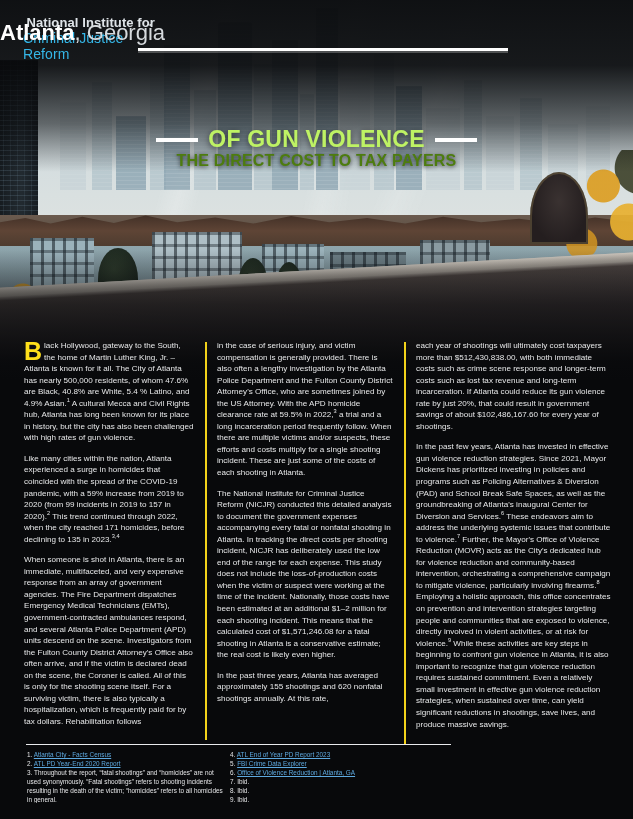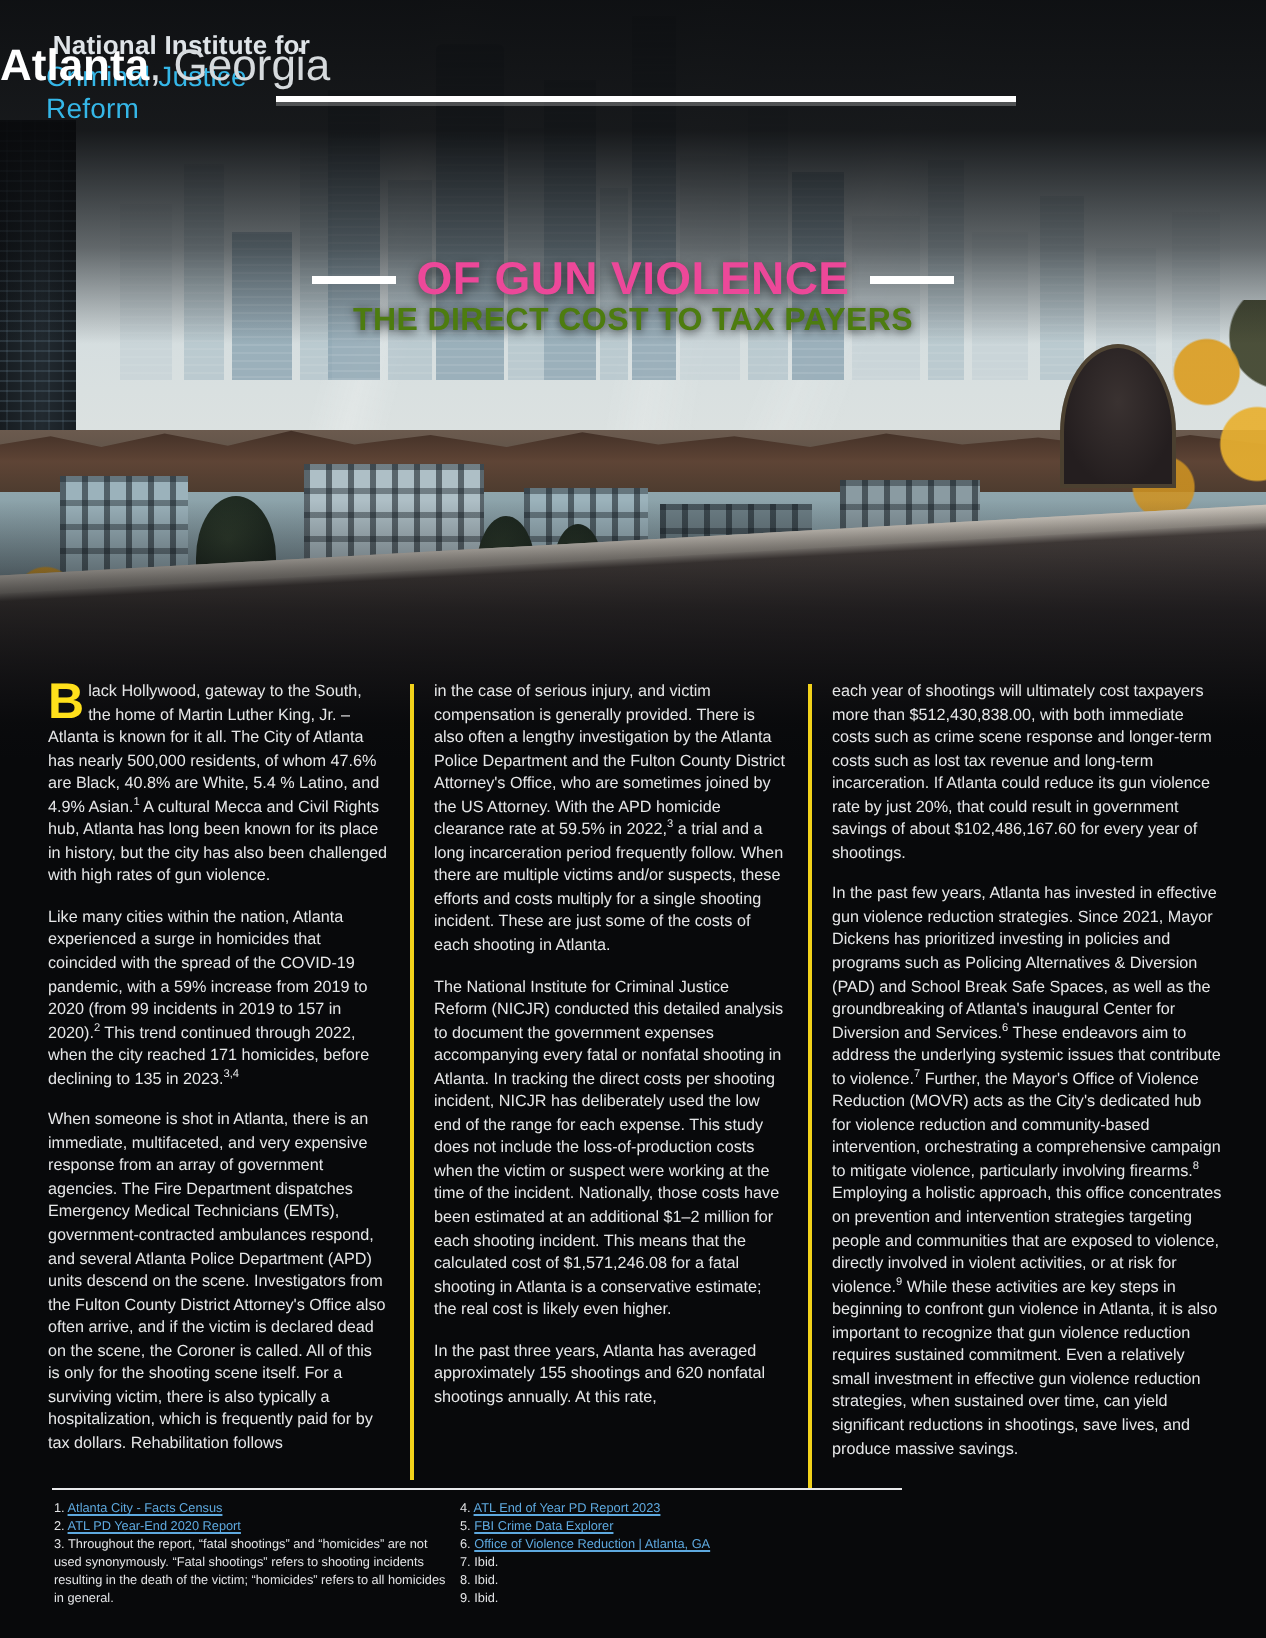--- a/index.html
+++ b/index.html
@@ -163,21 +163,21 @@
     color:#ffe01b;
     text-shadow:0 2px 7px rgba(0,0,0,.55);
   }
 
   .sub-row {
     position:absolute; left:0; right:0; top:126px;
     display:flex; align-items:center; justify-content:center; gap:10px;
   }
   .sub-dash { width:42px; height:4px; background:#ffffff; }
   .sub-title {
-    font-size:23px; font-weight:600; color:#ec4899; letter-spacing:.2px;
+    font-size:23px; font-weight:600; color:#bef264; letter-spacing:.2px;
     text-shadow:0 2px 6px rgba(0,0,0,.6); white-space:nowrap;
   }
   .sub-sub {
     position:absolute; left:0; right:0; top:152px; text-align:center;
     font-size:16px; font-weight:700; color:#4d7c0f; letter-spacing:.2px;
     text-shadow:0 1px 4px rgba(0,0,0,.7);
   }
 
   
   .body-wrap {

